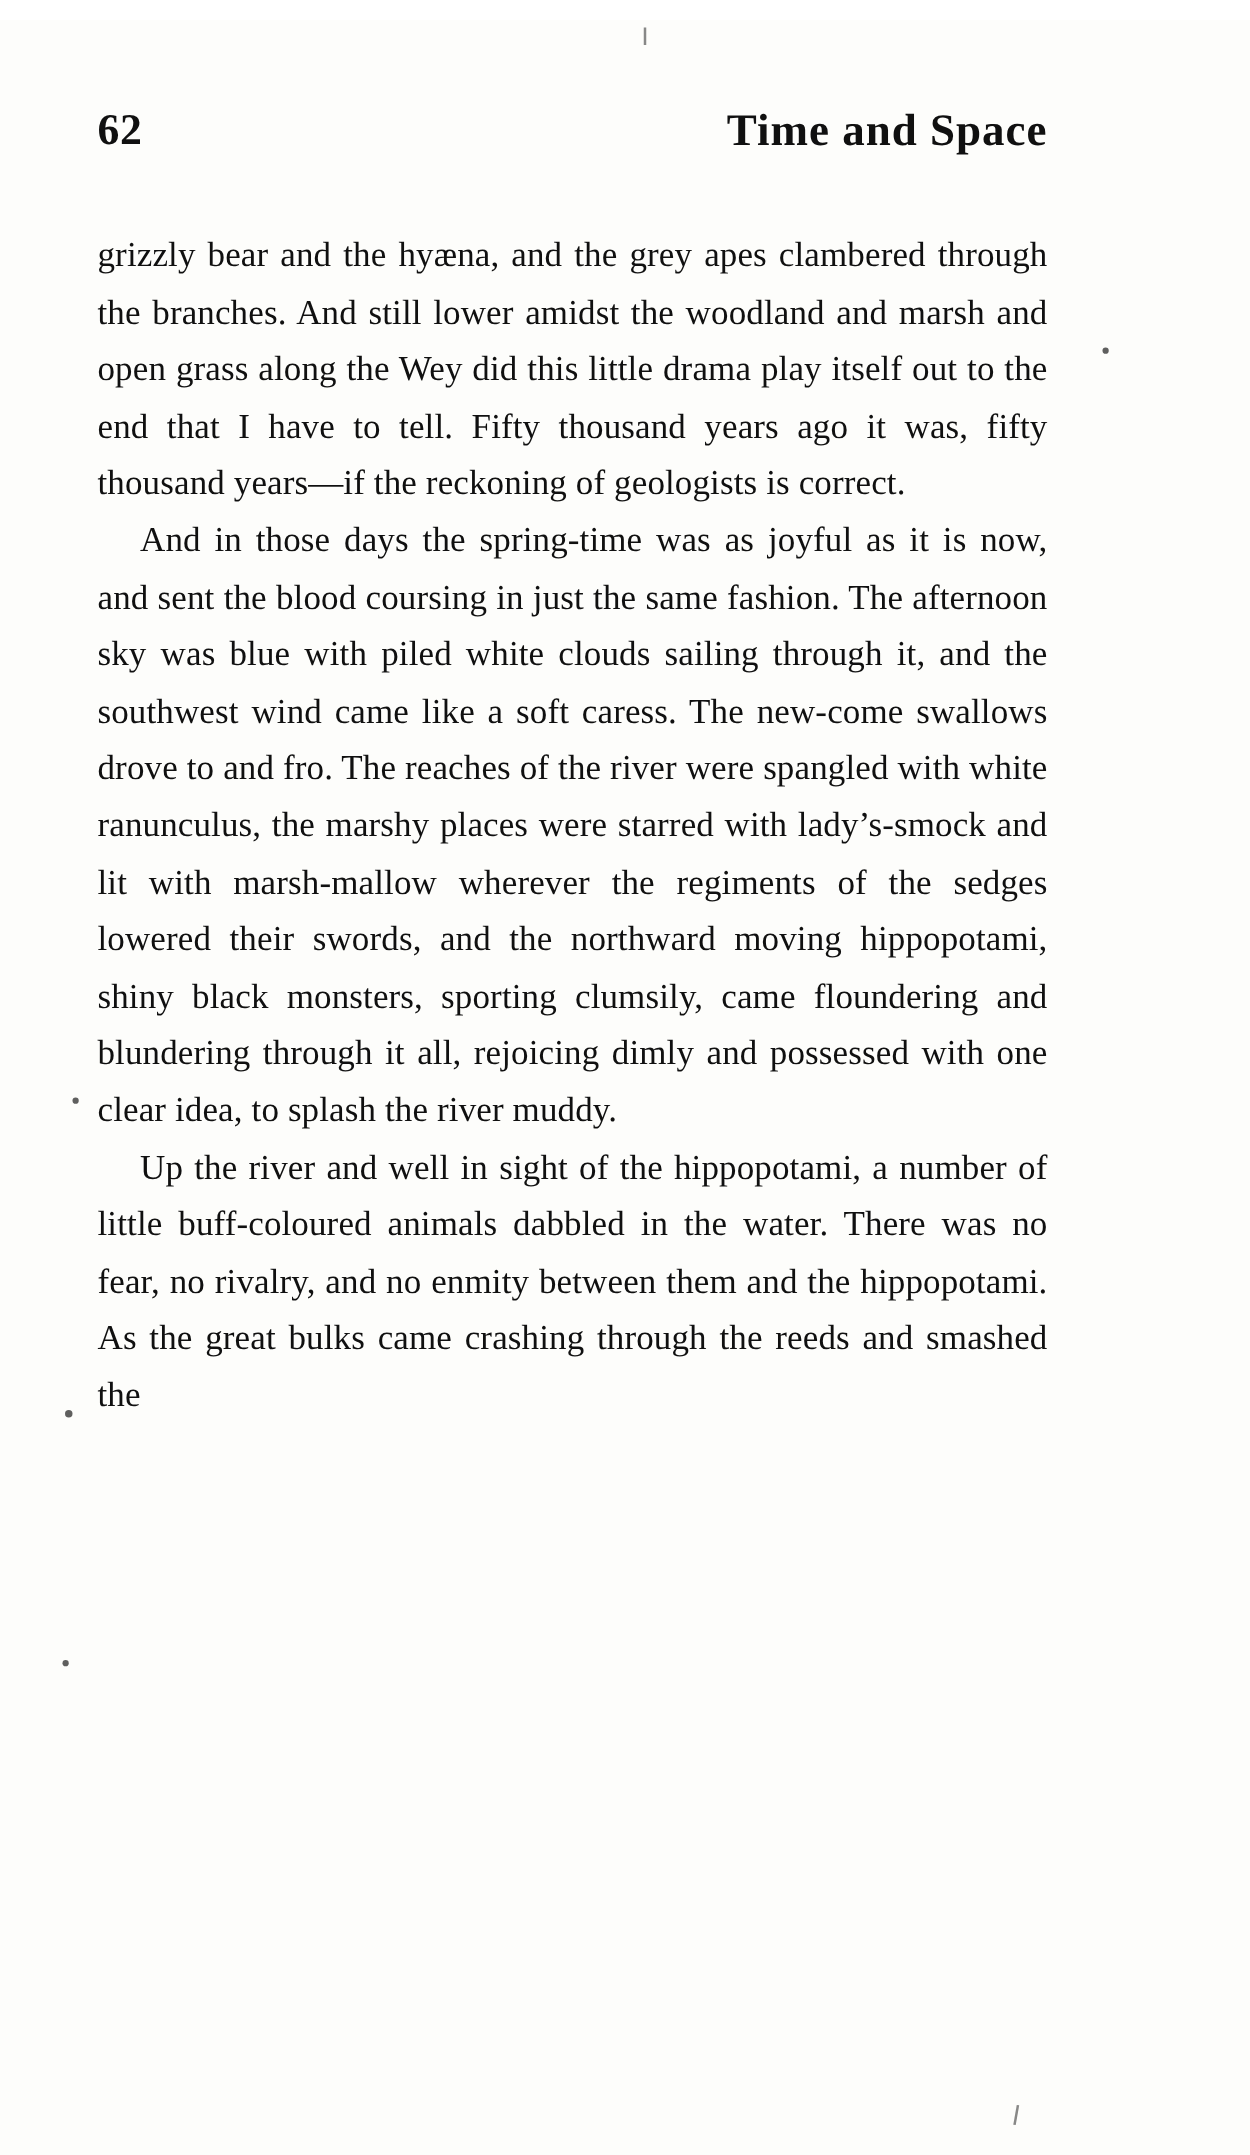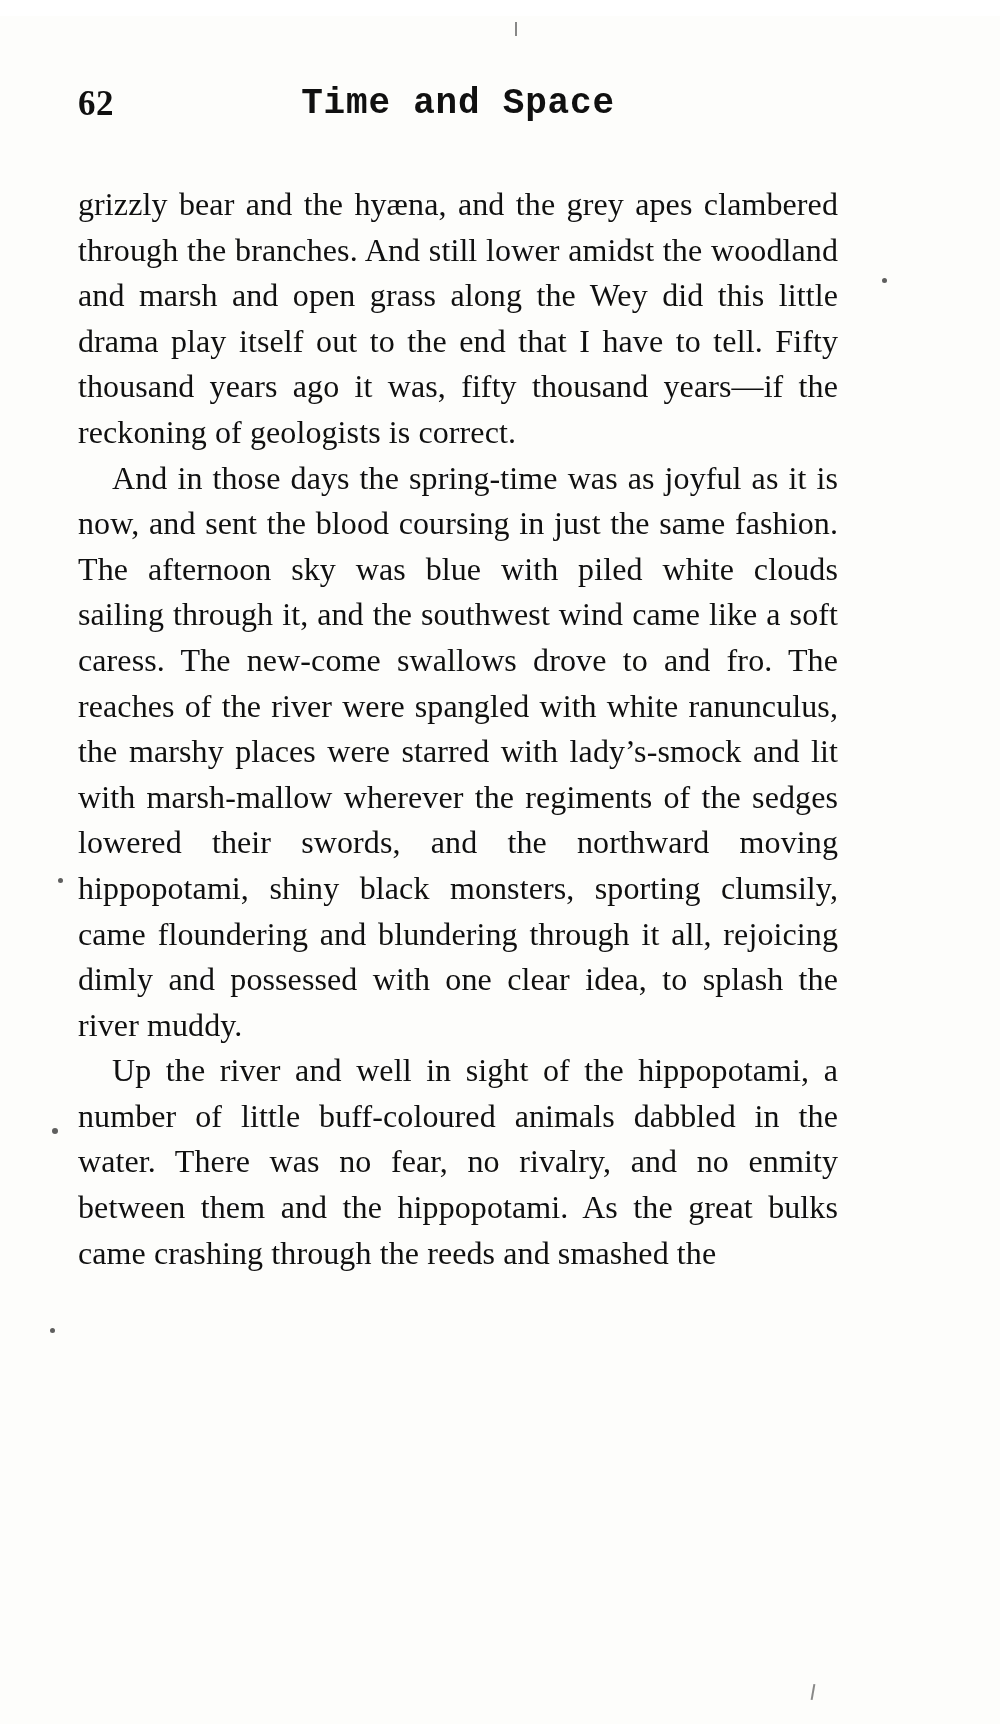--- a/index.html
+++ b/index.html
@@ -40,29 +40,28 @@
   .folio {
     font-size: 35px;
     font-weight: 700;
     letter-spacing: 0.5px;
     line-height: 1;
   }
   .running-title {
     position: absolute;
     left: 0;
     right: 0;
-    text-align: center;
+    text-align: right;
     font-size: 36px;
     font-weight: 700;
     letter-spacing: 0.8px;
     line-height: 1;
-    font-family: Liberation Mono, monospace;
   }
   .body-text {
-    font-size: 32px;
+    font-size: 28px;
     line-height: 45.6px;
     text-align: justify;
     text-justify: inter-word;
     -webkit-hyphens: none;
     hyphens: none;
     letter-spacing: 0.1px;
   }
   .para {
     margin: 0;
     text-indent: 0;

